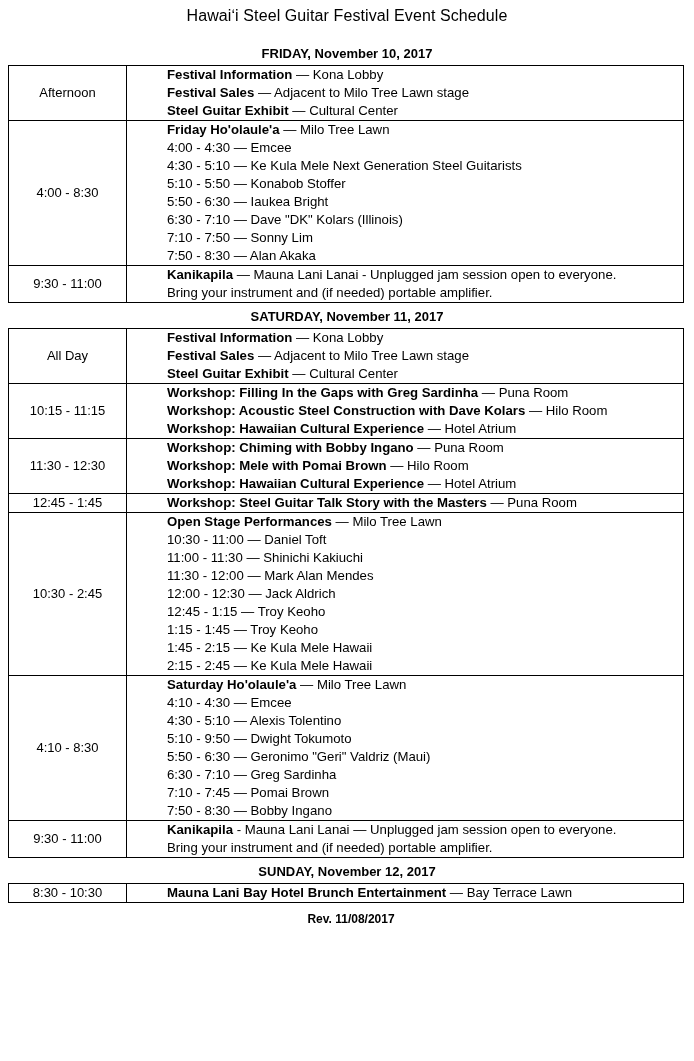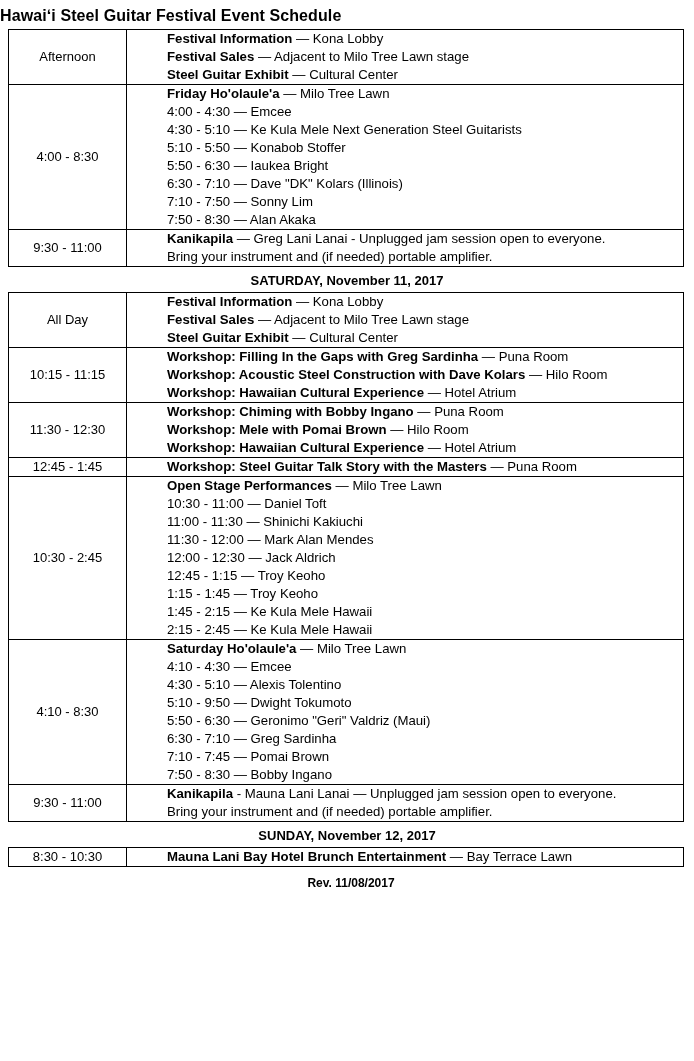--- a/index.html
+++ b/index.html
@@ -14,22 +14,23 @@
     color: #000000;
     overflow: hidden;
   }
   .page {
     position: relative;
     width: 694px;
     height: 1061px;
     box-sizing: border-box;
   }
   .doc-title {
+    text-align: center;
     font-size: 16px;
-    font-weight: bold;
+    font-weight: normal;
     letter-spacing: 0.1px;
     margin: 6px 0 0 0;
     padding: 0;
     line-height: 20px;
   }
   .day-header {
     text-align: center;
     font-size: 13px;
     font-weight: bold;
     line-height: 16px;
@@ -77,20 +78,21 @@
     line-height: 14px;
     text-align: center;
   }
 </style>
 </head>
 <body>
 
 <div class="page">
   <h1 class="doc-title">Hawaiʻi Steel Guitar Festival Event Schedule</h1>
   <div id="days-container">
+      <div class="day-header first">FRIDAY, November 10, 2017</div>
       <table class="sched">
         <tbody>
           <tr>
             <td class="time">Afternoon</td>
             <td class="detail">
               <div class="line"><b>Festival Information</b><span> — Kona Lobby</span></div>
               <div class="line"><b>Festival Sales</b><span> — Adjacent to Milo Tree Lawn stage</span></div>
               <div class="line"><b>Steel Guitar Exhibit</b><span> — Cultural Center</span></div>
             </td>
           </tr>
@@ -103,21 +105,21 @@
               <div class="line"><span>5:10 - 5:50 — Konabob Stoffer</span></div>
               <div class="line"><span>5:50 - 6:30 — Iaukea Bright</span></div>
               <div class="line"><span>6:30 - 7:10 — Dave "DK" Kolars (Illinois)</span></div>
               <div class="line"><span>7:10 - 7:50 — Sonny Lim</span></div>
               <div class="line"><span>7:50 - 8:30 — Alan Akaka</span></div>
             </td>
           </tr>
           <tr>
             <td class="time">9:30 - 11:00</td>
             <td class="detail">
-              <div class="line"><b>Kanikapila</b><span> — Greg Lani Lanai - Unplugged jam session open to everyone.</span></div>
+              <div class="line"><b>Kanikapila</b><span> — Mauna Lani Lanai - Unplugged jam session open to everyone.</span></div>
               <div class="line"><span>Bring your instrument and (if needed) portable amplifier.</span></div>
             </td>
           </tr>
         </tbody>
       </table>
       <div class="day-header later">SATURDAY, November 11, 2017</div>
       <table class="sched">
         <tbody>
           <tr>
             <td class="time">All Day</td>

